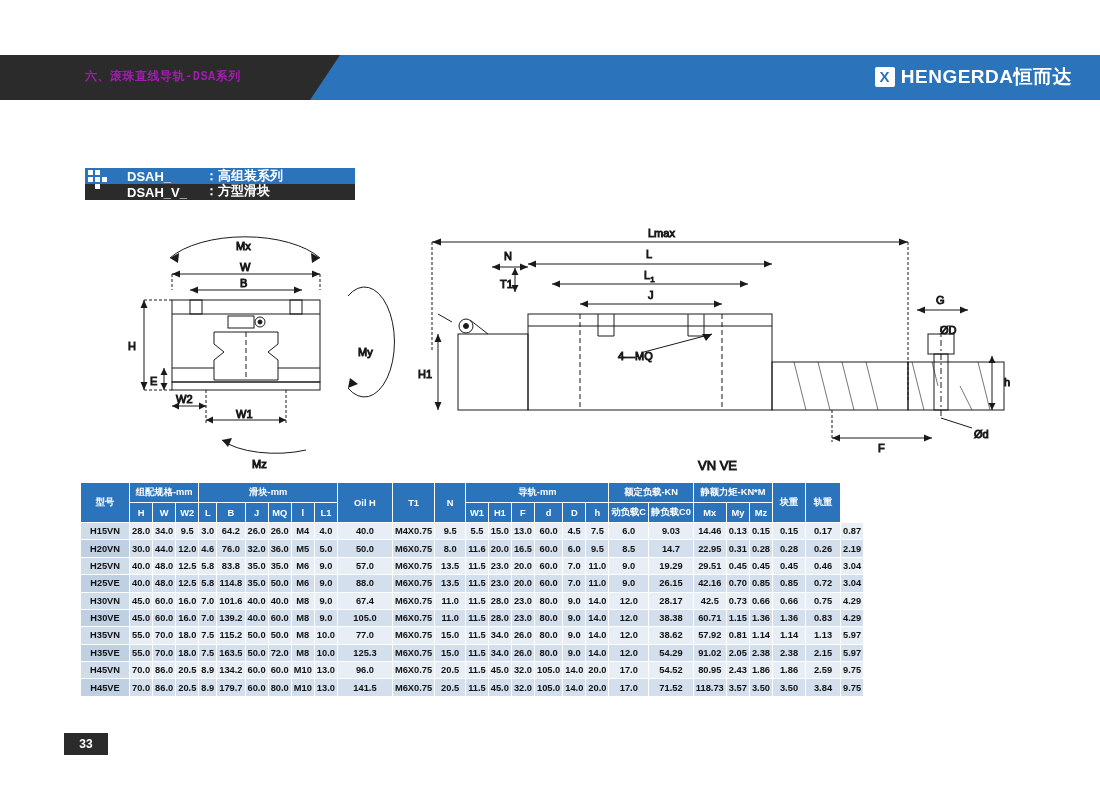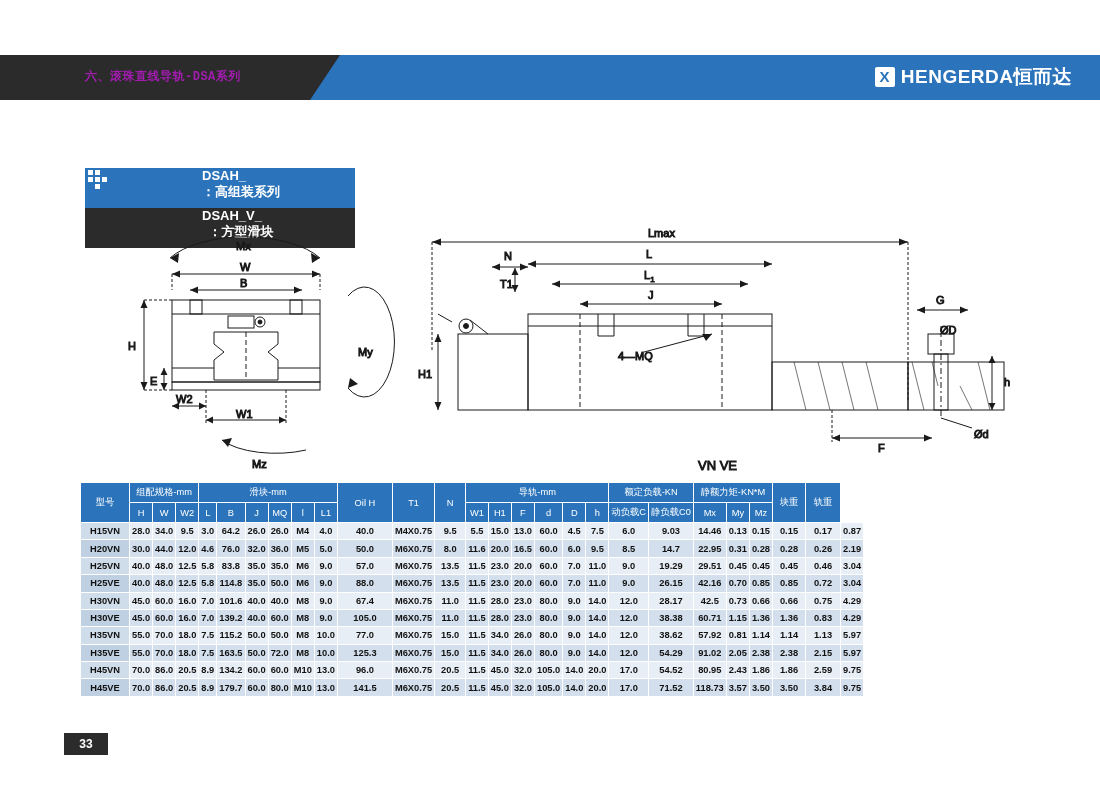--- a/index.html
+++ b/index.html
@@ -8,35 +8,35 @@
   
   .header{position:absolute;left:0;top:55px;width:1100px;height:45px;background:#2b2b2b;}
   .header-blue{position:absolute;left:310px;top:55px;width:790px;height:45px;background:#2b74bb;
      clip-path:polygon(30px 0,790px 0,790px 45px,0 45px);}
   .header-title{position:absolute;left:85px;top:68px;color:#a21caf;font-size:12px;font-weight:bold;letter-spacing:.5px;font-family:Liberation Mono, monospace;}
   .brand{position:absolute;right:28px;top:64px;color:#ffffff;font-size:19px;font-weight:bold;letter-spacing:.5px;display:flex;align-items:center;gap:6px;}
   .brand .mark{display:inline-block;width:20px;height:20px;background:#ffffff;color:#2b74bb;font-size:15px;line-height:20px;text-align:center;font-weight:bold;border-radius:2px;}
 
   
   .legend{position:absolute;left:85px;top:168px;width:270px;}
-  .legend-row{height:40px;display:flex;align-items:center;color:#fff;font-size:13px;font-weight:bold;padding-left:42px;box-sizing:border-box;flex-direction:column;}
+  .legend-row{height:16px;display:flex;align-items:center;color:#fff;font-size:13px;font-weight:bold;padding-left:42px;box-sizing:border-box;}
   .legend-row.blue{background:#2b74bb;}
-  .legend-row.dark{background:#2b2b2b;}
+  .legend-row.dark{background:#2b2b2b;align-items:flex-end;}
   .legend-dots{position:absolute;left:88px;top:170px;width:22px;height:22px;}
   .legend-dots i{position:absolute;width:5px;height:5px;background:#ffffff;}
   .legend-label{display:inline-block;min-width:78px;}
 
   
   .draw{position:absolute;stroke:#1a1a1a;}
   svg text{font-family:"Liberation Sans",sans-serif;}
 
   
   table.spec{position:absolute;left:80px;top:482px;border-collapse:collapse;font-size:9.3px;}
   table.spec th,table.spec td{border:1px solid #ffffff;text-align:center;}
-  table.spec thead th{background:#2b74bb;color:#ffffff;font-weight:normal;padding:3px 2px;}
+  table.spec thead th{background:#2b74bb;color:#ffffff;font-weight:bold;padding:3px 2px;}
   table.spec tbody td{background:#e8eef5;color:#111;padding:3.2px 2px;font-weight:bold;}
   table.spec tbody tr.alt td{background:#d3dfec;}
   table.spec tbody td.model{background:#cfdcea;}
   table.spec tbody tr.alt td.model{background:#bed0e2;}
 
   
   .pagenum{position:absolute;left:64px;top:733px;width:44px;height:22px;background:#2b2b2b;color:#fff;
      font-size:12px;font-weight:bold;display:flex;align-items:center;justify-content:center;}
 </style>
 </head>

